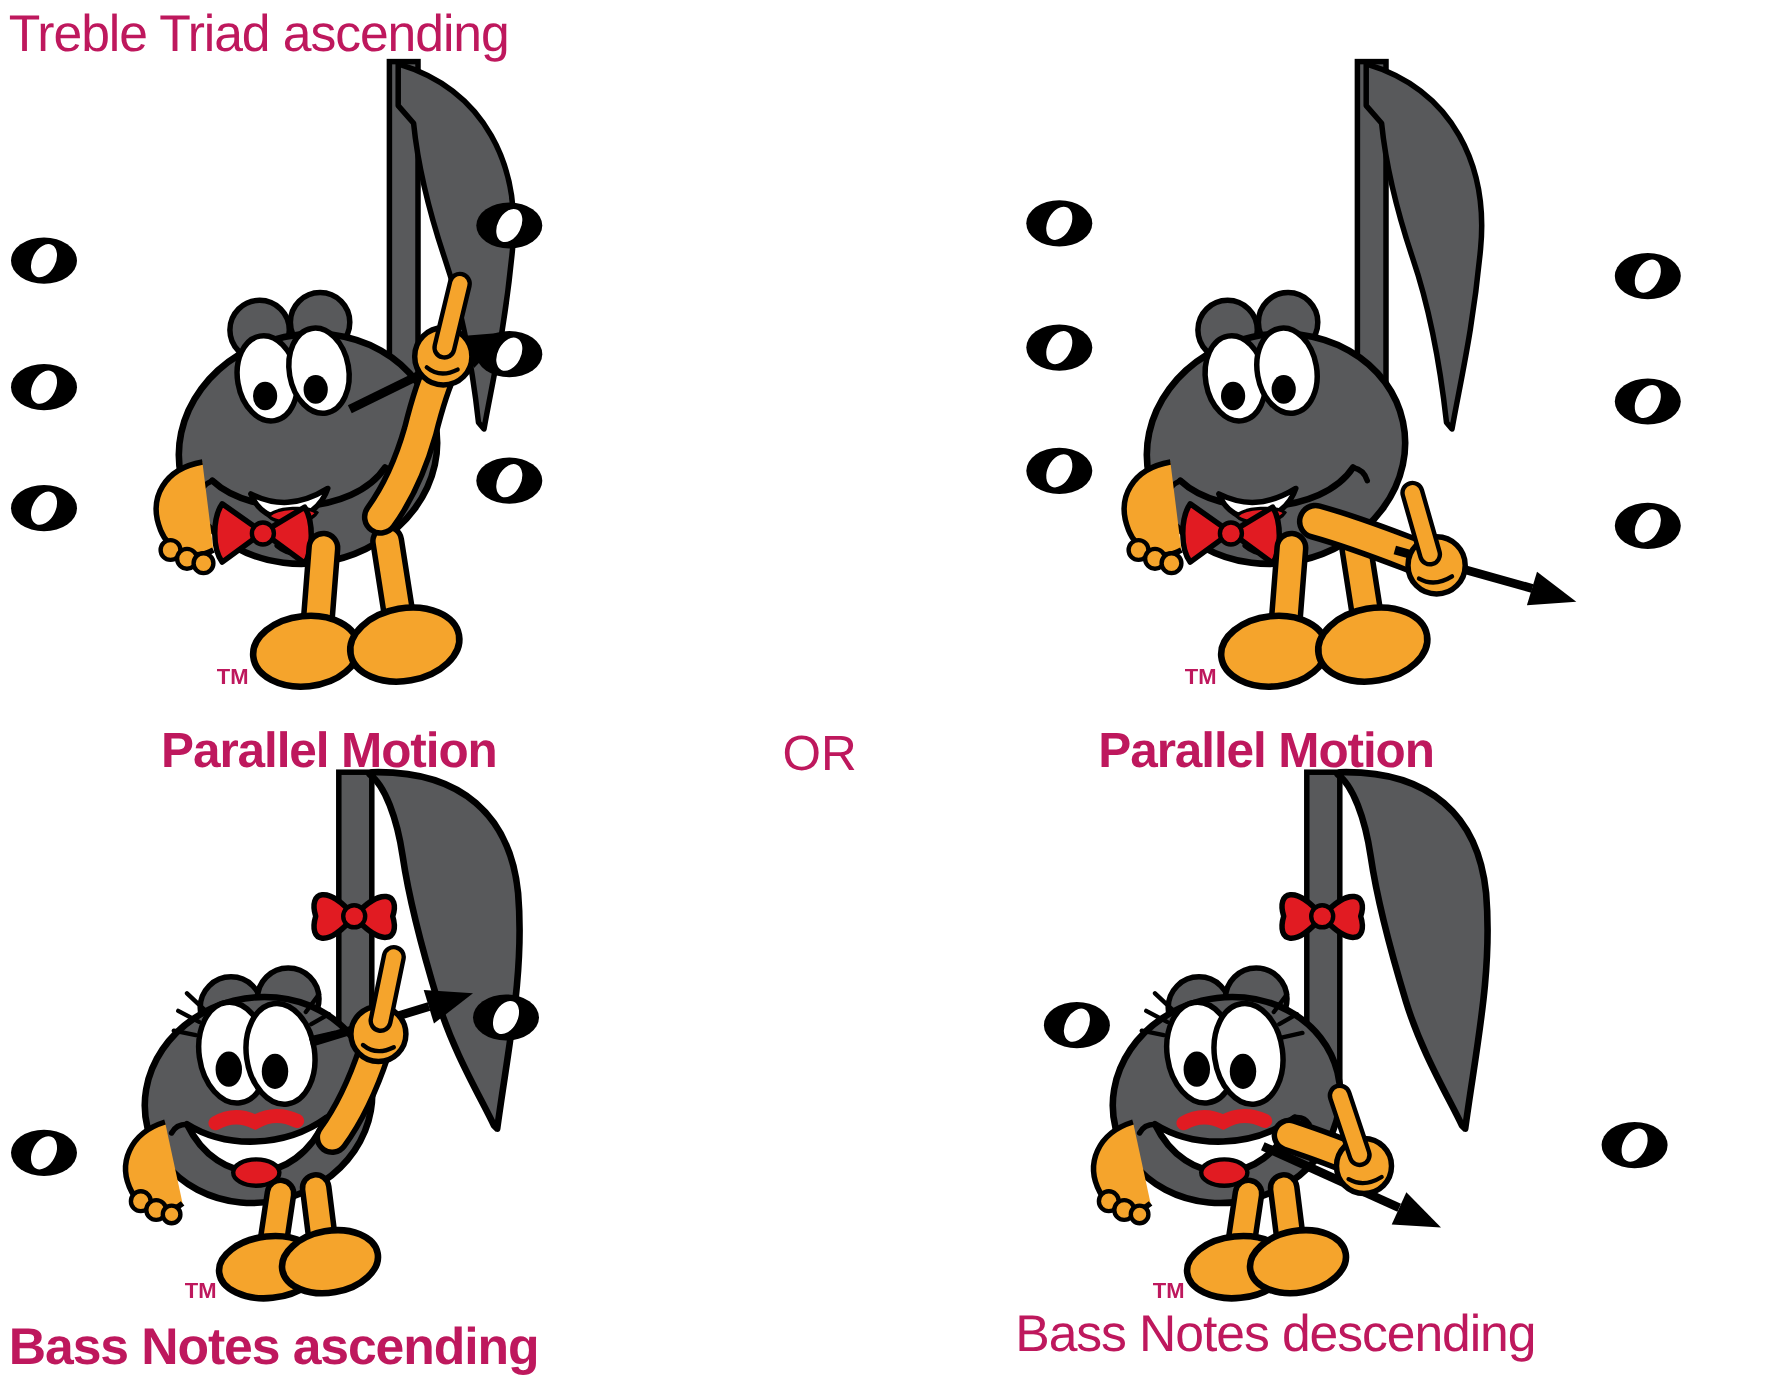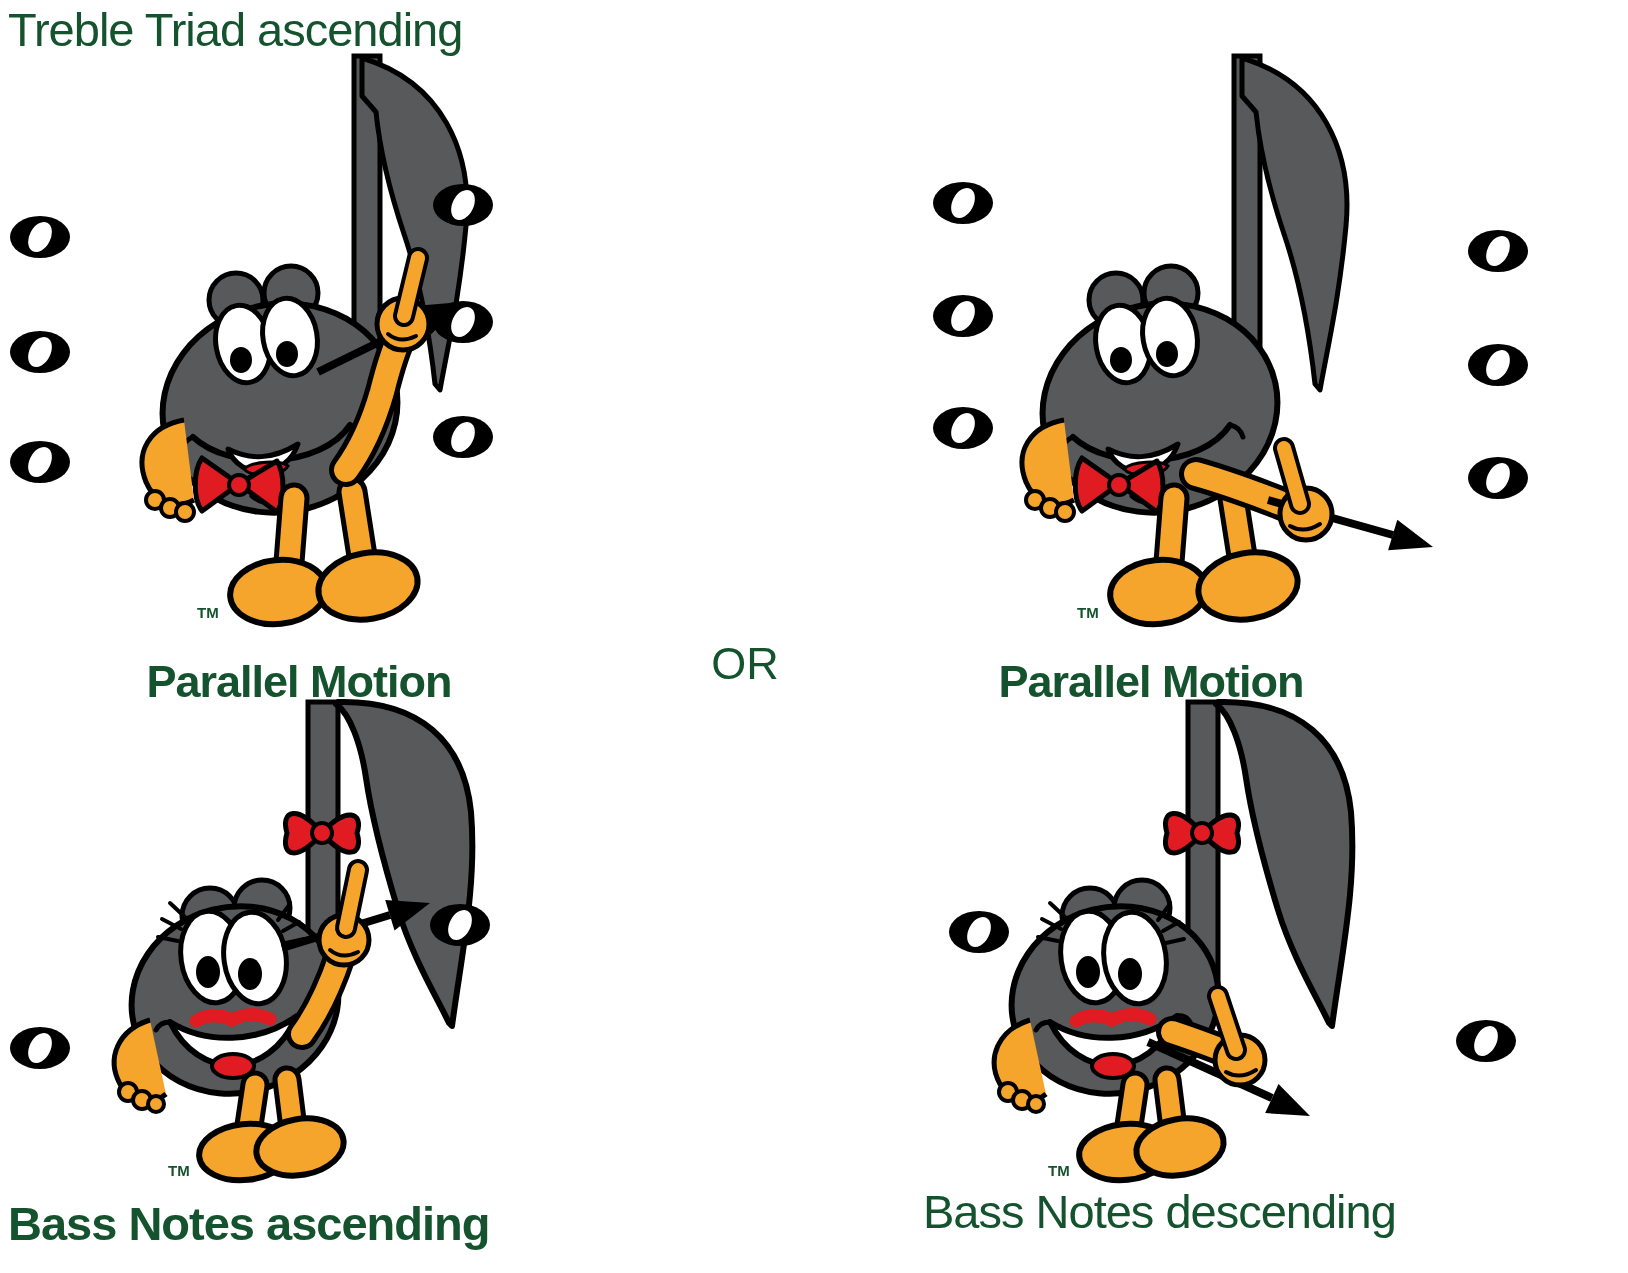--- a/index.html
+++ b/index.html
@@ -6,30 +6,30 @@
   .canvas{
     position:relative;
     width:1628px;height:1273px;
     background:#fff;
     overflow:hidden;
     font-family:"Liberation Sans",sans-serif;
   }
   .art{position:absolute;left:0;top:0;}
   .label{
     position:absolute;
-    color:#14532d;
+    color:#be185d;
     white-space:nowrap;
     line-height:1.1;
     font-family:"Liberation Sans",sans-serif;
   }
   .title{font-size:47px;letter-spacing:-1px;font-weight:400;}
   .caption{font-size:45px;font-weight:700;letter-spacing:-1px;text-align:center;width:352px;margin-top:20px;}
-  .or{font-size:45px;font-weight:400;text-align:center;width:110px;}
+  .or{font-size:45px;font-weight:400;text-align:center;width:110px;margin-top:21px;}
   .bass{font-size:47px;letter-spacing:-1px;font-weight:400;}
-  .tm{font-size:15px;font-weight:700;letter-spacing:0;}
+  .tm{font-size:20px;font-weight:700;letter-spacing:0;}
   .wnote{position:absolute;width:62px;height:44px;display:block;}
   .wnote svg{display:block;}
 </style>
 </head>
 <body>
 
 <div class="canvas">
 
   <svg class="art" width="1628" height="1273" viewBox="0 0 1628 1273">
     <defs>

